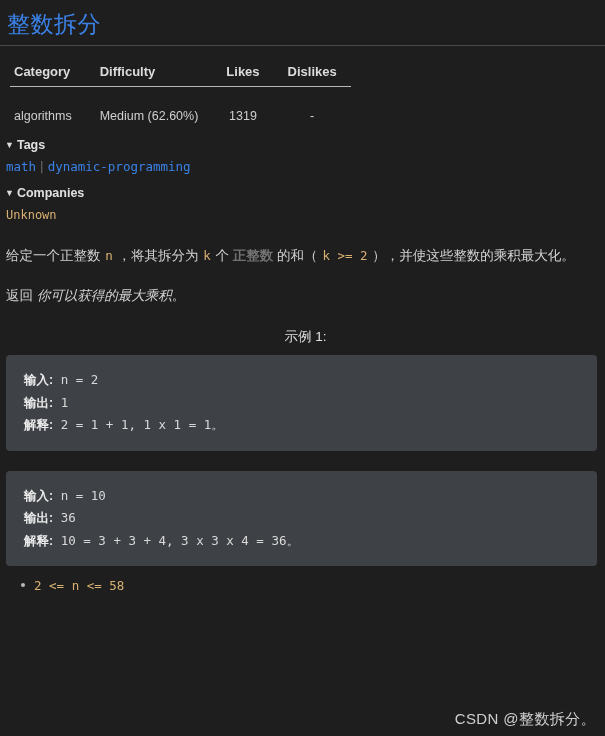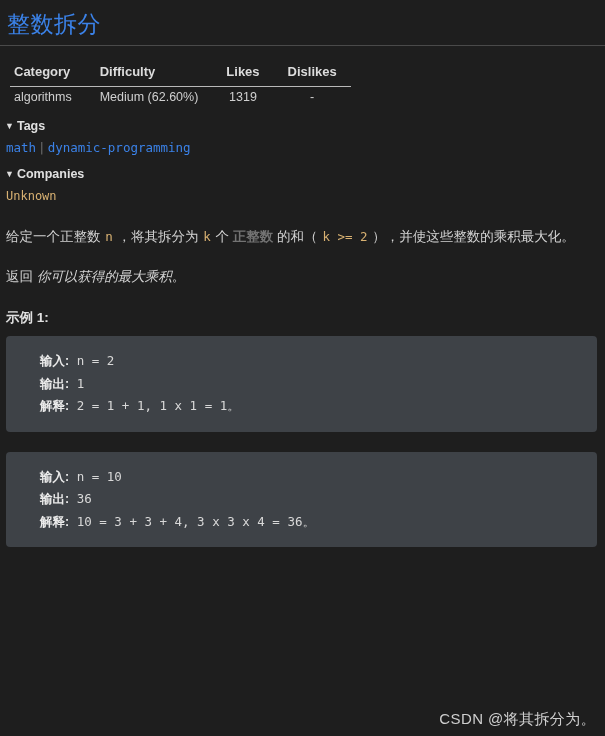--- a/index.html
+++ b/index.html
@@ -52,21 +52,21 @@
     color: #dcdcdc;
     text-align: left;
     padding: 4px 14px 7px 14px;
     border-bottom: 1px solid #b9b9b9;
     white-space: nowrap;
   }
   .meta-table td {
     font-size: 12.5px;
     color: #d0d0d0;
     text-align: center;
-    padding: 3px 14px 5px 14px;
+    padding: 22px 14px 5px 14px;
     white-space: nowrap;
   }
   .meta-table th.c-cat, .meta-table td.c-cat { text-align: left; padding-left: 4px; }
 
   
   .section-head {
     font-size: 12.5px;
     font-weight: bold;
     color: #e0e0e0;
     margin: 9px 0 0 5px;
@@ -115,30 +115,31 @@
     color: #d8b172;
     font-size: 12.5px;
     padding: 0 1px;
   }
   .b { font-weight: bold; color: #737373; }
   .i { font-style: italic; }
 
   
   .example-title {
     font-size: 13.5px;
-    font-weight: bold;
+    font-weight: normal;
     color: #e0e0e0;
     margin: 0 0 8px 6px;
     line-height: 20px;
+    text-align: center;
   }
   .codeblock {
     background: #3e4247;
     border-radius: 4px;
     margin: 0 8px 0 6px;
-    padding: 14px 0 14px 34px;
+    padding: 14px 0 14px 18px;
     font-family: "DejaVu Sans Mono", "Liberation Mono", monospace;
     font-size: 12.5px;
     line-height: 22.5px;
     color: #d8d8d8;
     white-space: pre;
   }
   .codeblock .lab {
     font-weight: bold;
     color: #eaeaea;
     font-family: "Liberation Sans", "DejaVu Sans", sans-serif;
@@ -237,16 +238,19 @@
 <span class="lab">输出:</span><span> 1</span>
 <span class="lab">解释:</span><span> 2 = 1 + 1, 1 x 1 = 1。</span></div>
   </div>
 
   <div class="ex-wrap">
     <div class="codeblock"><span class="lab">输入:</span><span> n = 10</span>
 <span class="lab">输出:</span><span> 36</span>
 <span class="lab">解释:</span><span> 10 = 3 + 3 + 4, 3 x 3 x 4 = 36。</span></div>
   </div>
 
-
-  <div class="watermark">CSDN @将其拆分为。</div>
+  <ul class="hint-list">
+    <li><span class="bullet"></span><span>2 &lt;= n &lt;= 58</span></li>
+  </ul>
+
+  <div class="watermark">CSDN @整数拆分。</div>
 
 </div>
 
 </body></html>

